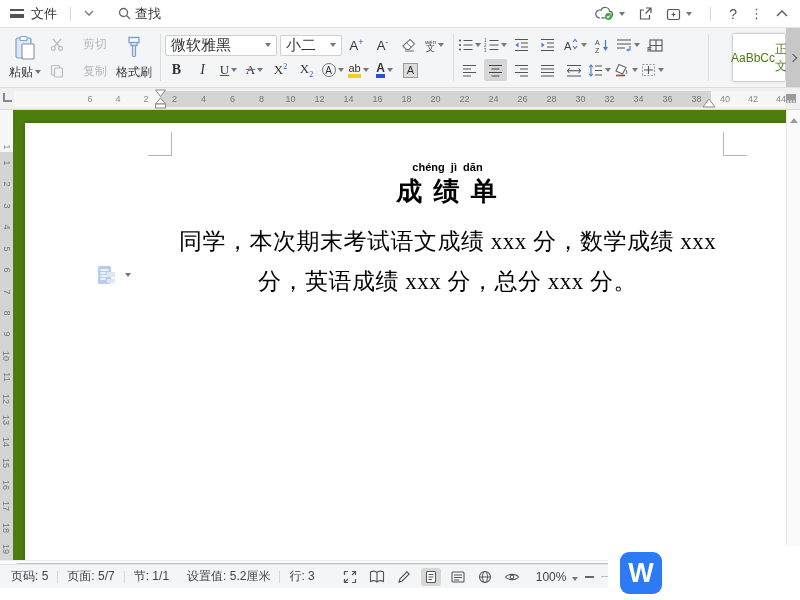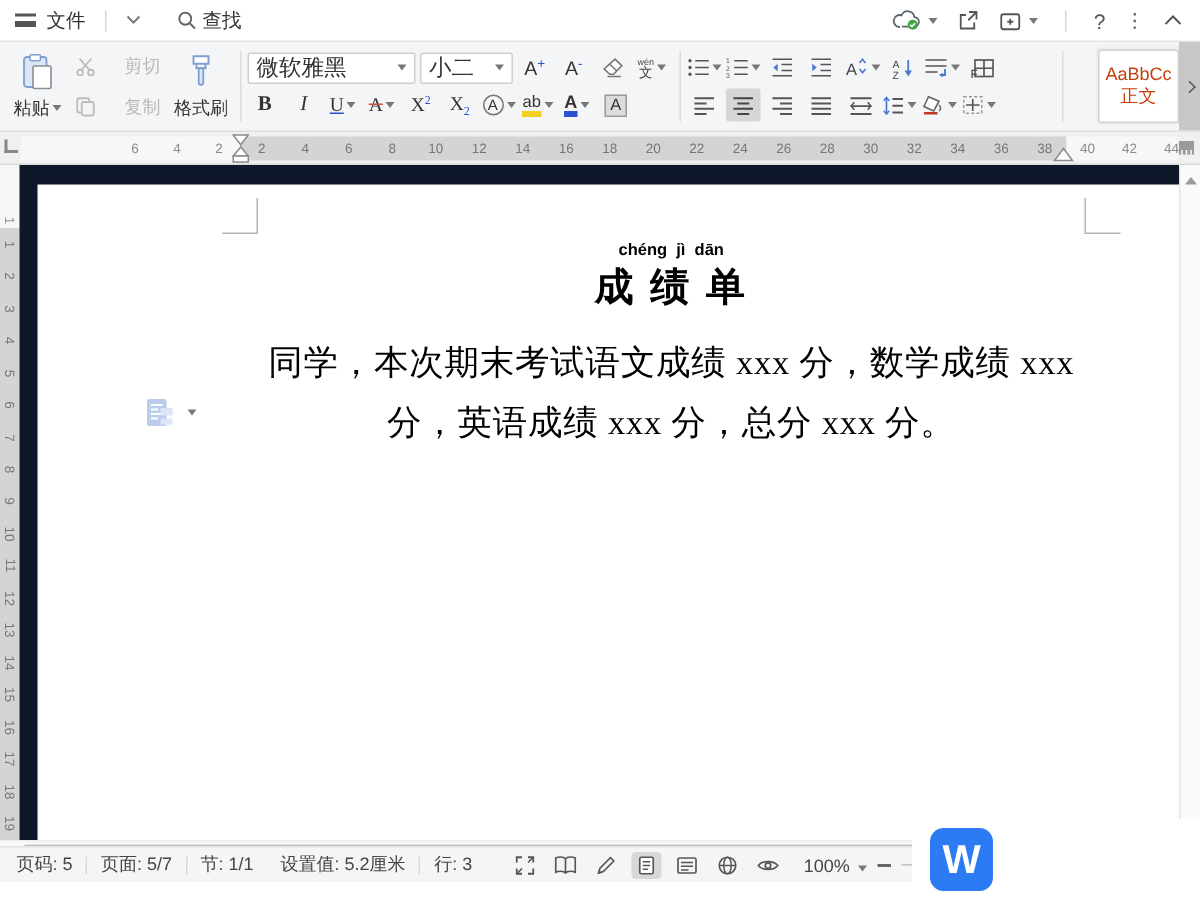--- a/index.html
+++ b/index.html
@@ -60,22 +60,22 @@
   .g-hl { display:inline-block; font-size:11px; border-bottom:4px solid #f3cf1f; line-height:11px; }
   .g-fc { display:inline-block; font-size:12px; border-bottom:4px solid #2b50d4; line-height:12px; font-weight:bold; }
   .g-cb { display:inline-block; font-size:11px; border:1px solid #9a9a9a; background:#dcdcdc;
           padding:0 3px; line-height:13px; }
   .g-grow { font-size:13px; } .g-grow .m { font-size:9px; color:#2b50d4; vertical-align:super; }
   .g-pinyin { display:flex; flex-direction:column; align-items:center; line-height:6px; }
   .g-pinyin .t { font-size:6px; color:#444; } .g-pinyin .b { font-size:9px; color:#444; }
   .grp-para { display:flex; flex-direction:column; justify-content:space-between; padding:6px 2px; width:250px; }
   .grp-style { display:flex; align-items:stretch; margin-left:auto; }
   .style-card { width:54px; background:#fff; border:1px solid #d2d2d2; border-radius:2px; margin:5px 0 5px 3px;
-                display:flex; flex-direction:column; align-items:center; justify-content:center;
-                font-size:12px; color:#c2410c; box-shadow:0 0 3px rgba(0,0,0,.10); }
+                display:flex; flex-direction:row; align-items:center; justify-content:center;
+                font-size:12px; color:#4d7c0f; box-shadow:0 0 3px rgba(0,0,0,.10); }
   .style-chevron { width:14px; background:#c7c7c7; display:flex; align-items:center; justify-content:center; }
   .chev { width:6px; height:6px; border-right:1.5px solid #555; border-top:1.5px solid #555;
           transform:rotate(45deg); }
 
   
   .ruler-h { position:absolute; top:88px; left:0; right:0; height:22px; background:#f0f0f0;
              border-bottom:1px solid #dadada; }
   .tab-selector { position:absolute; left:3px; top:5px; width:9px; height:9px;
                   border-left:2px solid #888; border-bottom:2px solid #888; }
   .rh-sec { position:absolute; top:3px; height:16px; display:flex; align-items:center;
@@ -88,21 +88,21 @@
   .marker { position:absolute; }
 
   
   .ruler-v { position:absolute; left:0; top:110px; width:13px; height:450px; background:#f0f0f0; }
   .rv-sec { position:absolute; left:0; width:13px; display:flex; flex-direction:column; align-items:center;
             font-size:9px; color:#8a8a8a; }
   .rv-white { top:0; height:42px; background:#f7f7f7; justify-content:flex-end; }
   .rv-gray { top:42px; height:408px; background:#d4d4d4; justify-content:space-around; color:#767676; }
 
   
-  .doc-area { position:absolute; top:110px; left:13px; right:14px; bottom:40px; background:#0f172a; overflow:hidden; }
+  .doc-area { position:absolute; top:110px; left:13px; right:14px; bottom:40px; background:#4d7c0f; overflow:hidden; }
   .page { position:absolute; left:12px; top:13px; width:762px; height:520px; background:#fff;
           box-shadow:0 0 4px rgba(0,0,0,.20); }
   .cmark { position:absolute; width:24px; height:24px; top:9px; }
   .cmark.l { left:123px; border-right:1px solid #b5b5b5; border-bottom:1px solid #b5b5b5; }
   .cmark.r { left:698px; border-left:1px solid #b5b5b5; border-bottom:1px solid #b5b5b5; }
   .doc-center { position:absolute; left:147px; width:551px; text-align:center; color:#000; white-space:nowrap; }
   .pinyin { top:38px; font-size:11px; font-weight:bold; white-space:pre; }
   .title { top:51px; font-size:26px; font-weight:bold; letter-spacing:2px; }
   .bodyline { font-size:23px; font-family:"Liberation Serif", serif; letter-spacing:0.5px; }
   .line1 { top:103px; } .line2 { top:143px; }

